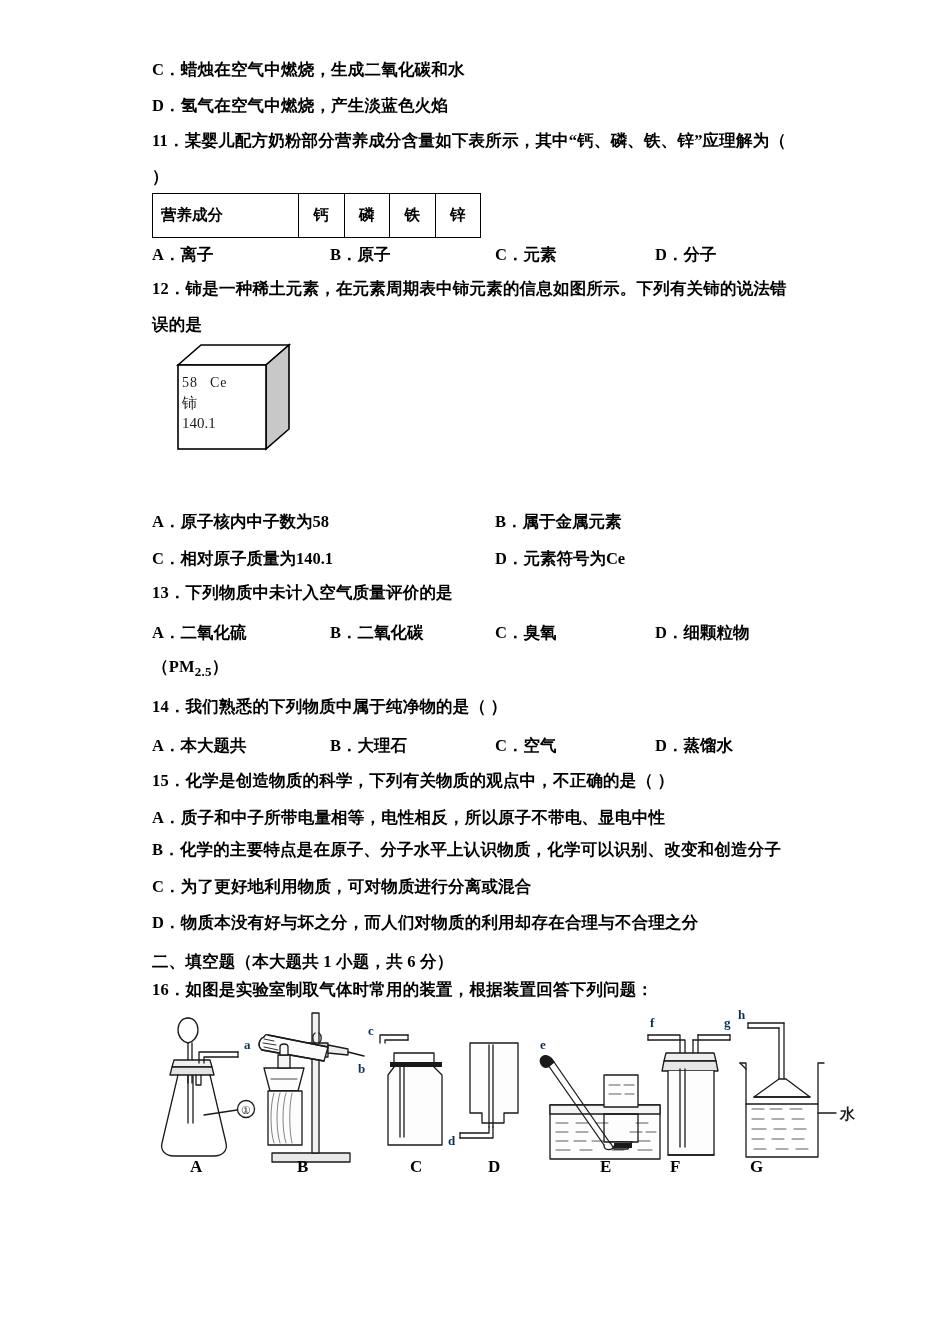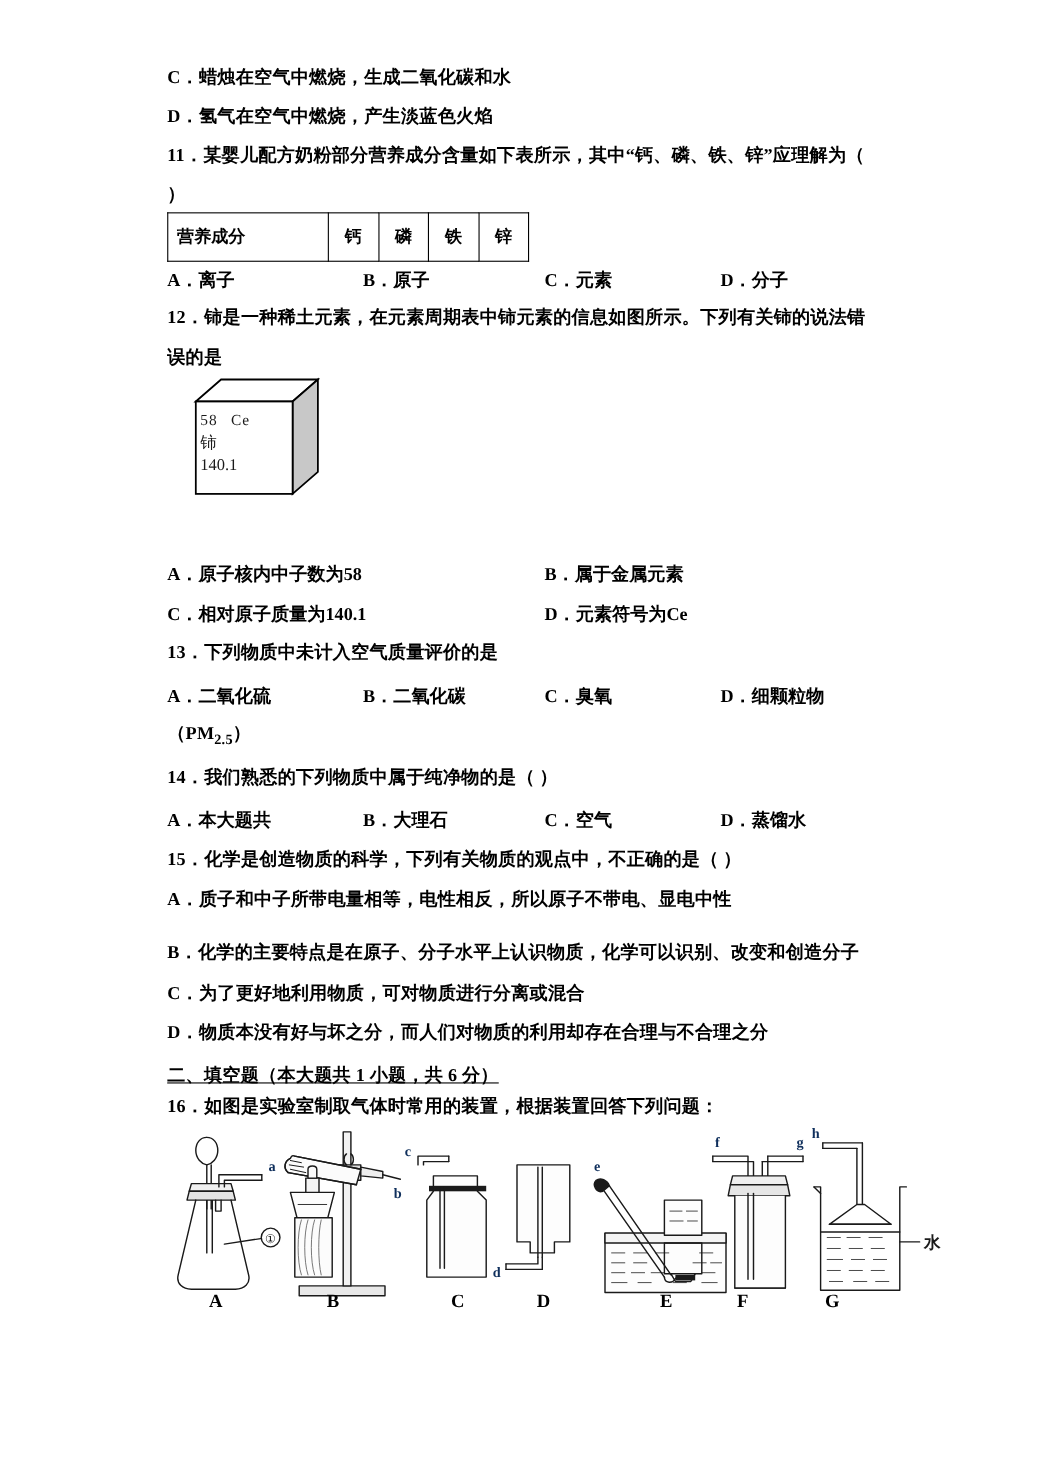--- a/index.html
+++ b/index.html
@@ -202,26 +202,26 @@
 
     <div class="line" style="margin-bottom:20px;">14．我们熟悉的下列物质中属于纯净物的是（      ）</div>
     <div class="opt-line" style="margin-bottom:21px;">
       <span class="opt c0">A．本大题共</span>
       <span class="opt c1">B．大理石</span>
       <span class="opt c2">C．空气</span>
       <span class="opt c3">D．蒸馏水</span>
     </div>
 
     <div class="line" style="margin-bottom:20px;">15．化学是创造物质的科学，下列有关物质的观点中，不正确的是（ ）</div>
-    <div class="line" style="margin-bottom:32px;">A．质子和中子所带电量相等，电性相反，所以原子不带电、显电中性</div>
+    <div class="line" style="margin-bottom:16px;">A．质子和中子所带电量相等，电性相反，所以原子不带电、显电中性</div>
     <div class="line" style="margin-bottom:20px;">B．化学的主要特点是在原子、分子水平上认识物质，化学可以识别、改变和创造分子</div>
     <div class="line" style="margin-bottom:20px;">C．为了更好地利用物质，可对物质进行分离或混合</div>
     <div class="line" style="margin-bottom:22px;">D．物质本没有好与坏之分，而人们对物质的利用却存在合理与不合理之分</div>
 
-    <div class="line" style="margin-bottom:12px;text-decoration:underline;">二、填空题（本大题共 1 小题，共 6 分）</div>
+    <div class="line" style="margin-bottom:12px;">二、填空题（本大题共 1 小题，共 6 分）</div>
     <div class="line" style="margin-bottom:6px;">16．如图是实验室制取气体时常用的装置，根据装置回答下列问题：</div>
 
     <div class="fig-wrap">
       <svg width="710" height="165" viewBox="0 0 710 165">
         <g fill="none" stroke="#1a1a1a" stroke-width="1.3" stroke-linejoin="round" stroke-linecap="round">
 
           <g>
 
             <path d="M36,13 C30,13 26,18 26,25 C26,32 31,37 36,38 L36,78"></path>
             <path d="M36,13 C42,13 46,18 46,25 C46,32 41,37 36,38"></path>

